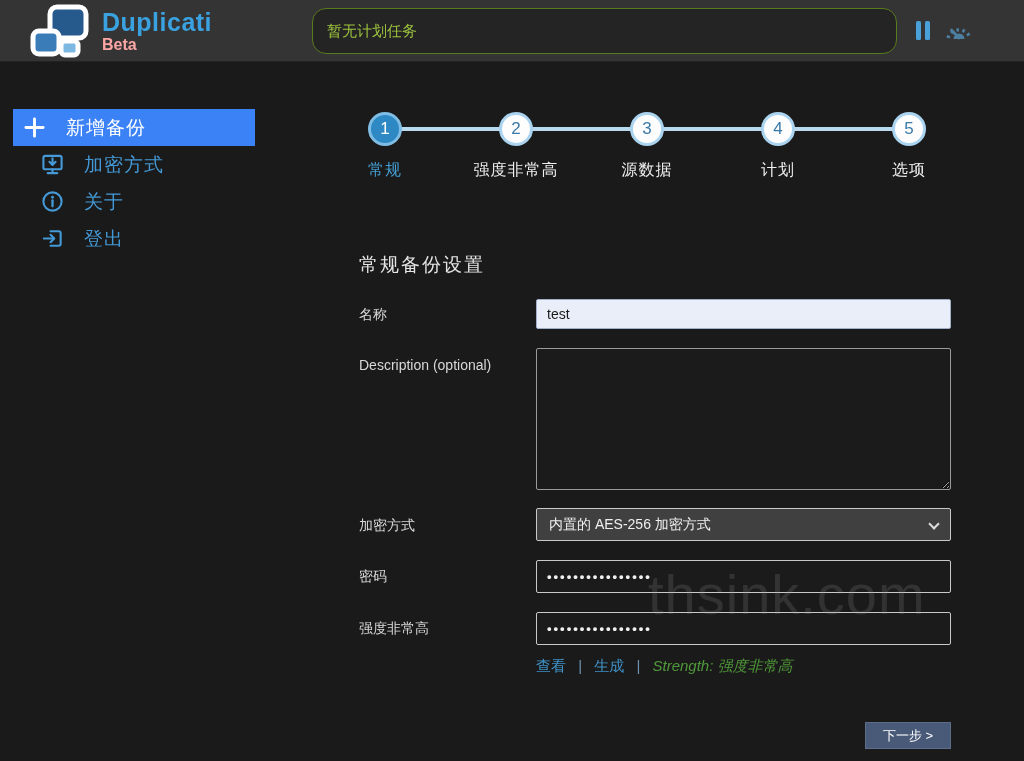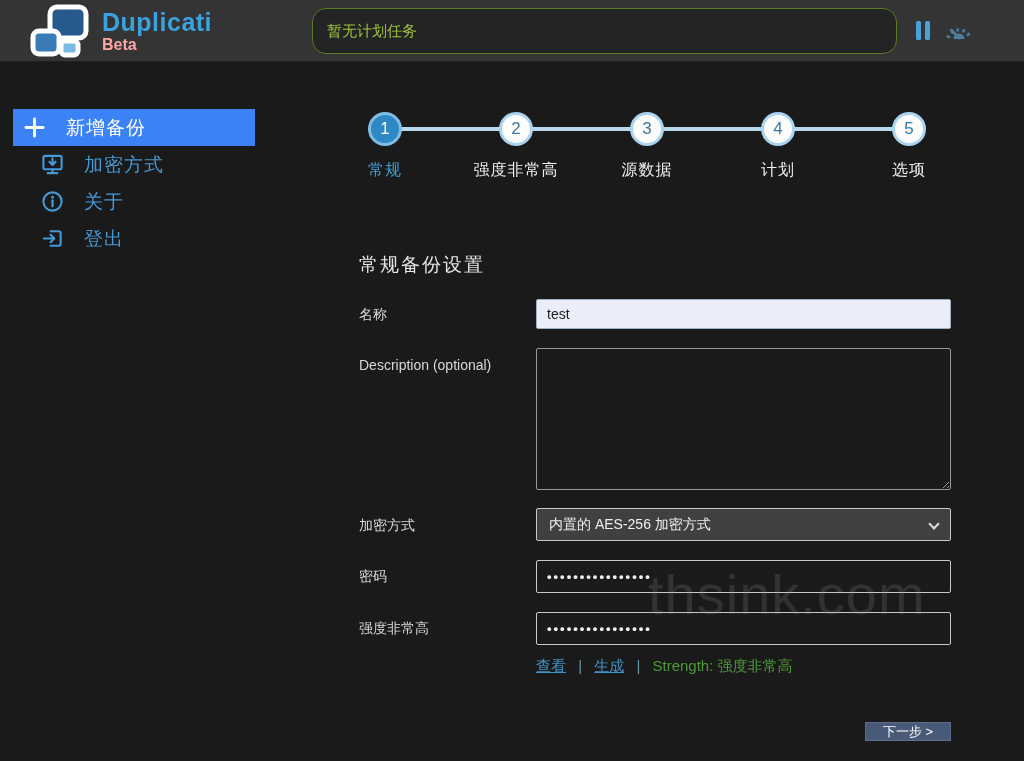--- a/index.html
+++ b/index.html
@@ -74,25 +74,25 @@
     position:relative; width:415px; height:33px; border:1px solid #c9c9c9; border-radius:2px;
     background:#404040; color:#efefef; display:flex; align-items:center;
     padding:0 12px; cursor:pointer;
   }
   .select-box .chev {
     position:absolute; right:12px; top:11px; width:8px; height:8px;
     border-right:2px solid #dcdcdc; border-bottom:2px solid #dcdcdc;
     transform:rotate(45deg);
   }
   .links-row { position:absolute; left:536px; top:595px; font-size:15px; }
-  .links-row a { color:#3f93c9; text-decoration:underline; cursor:pointer; }
+  .links-row a { color:#3f93c9; cursor:pointer; }
   .links-row .sep { color:#6d93ad; margin:0 8px; }
-  .strength { color:#4f9939; }
+  .strength { color:#4f9939;font-style:italic; }
   .next-btn {
-    position:absolute; left:865px; top:660px; width:86px; height:19px;
+    position:absolute; left:865px; top:660px; width:86px; height:27px;
     background:#495a78; border:1px solid #5c6d8c; color:#ffffff; font-size:13px;
     display:flex; align-items:center; justify-content:center; cursor:pointer;
     font-family:"Liberation Sans","DejaVu Sans",sans-serif;
   }
   .watermark {
     position:absolute; left:648px; top:500px; font-size:56px; font-weight:normal;
     color:rgba(160,160,160,0.18); letter-spacing:1px; pointer-events:none; z-index:50;
   }
 </style>
 </head>

